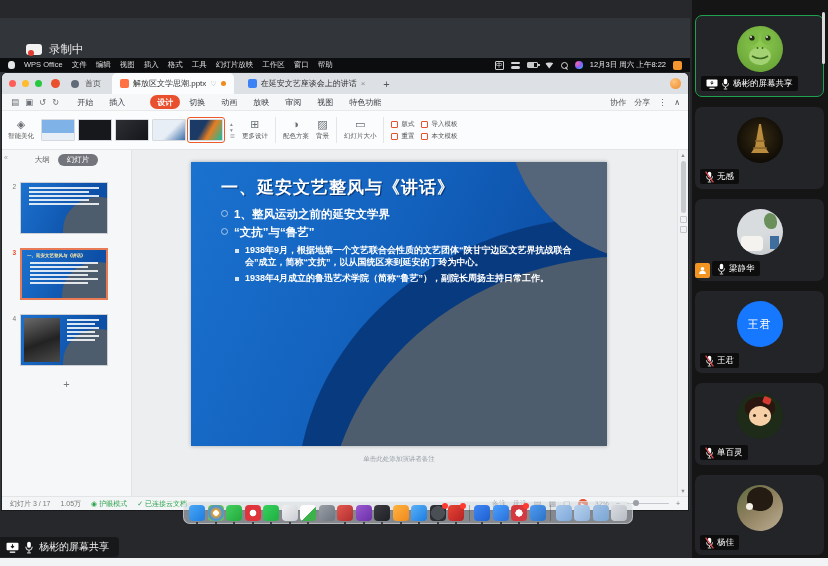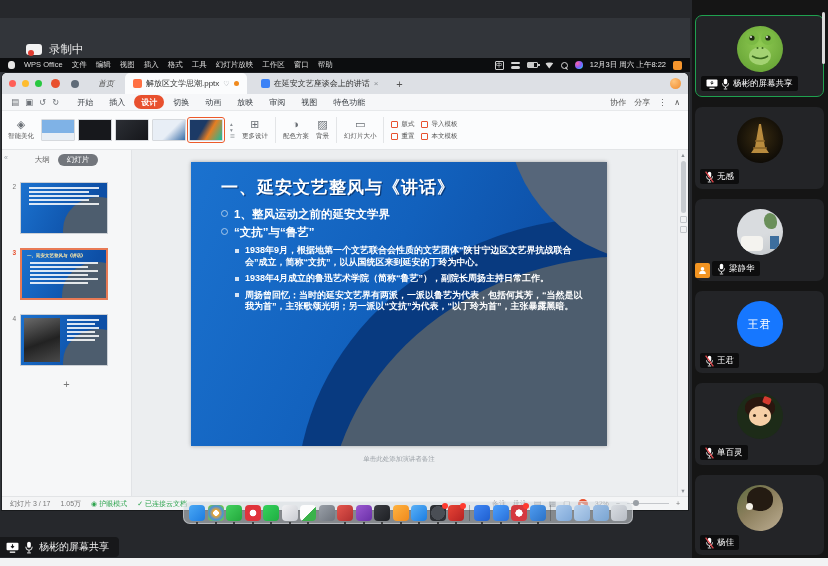--- a/index.html
+++ b/index.html
@@ -30,37 +30,37 @@
   .mi-input{width:9px;height:9px;border:1px solid #cfcfcf;border-radius:1px;font-size:6px;line-height:7px;text-align:center;color:#e8e8e8;}
   .mb-clock{font-size:7.5px;color:#e8e8e8;}
   .mb-badge{width:9px;height:9px;border-radius:2px;background:#f5952d;}
 
   
   .wps{position:absolute;left:2px;top:55px;width:686px;height:437px;background:#fff;border-radius:5px 5px 0 0;box-shadow:0 0 0 1px rgba(0,0,0,.35);}
   .tabbar{position:absolute;left:0;top:0;right:0;height:21px;background:#dde0e5;border-radius:5px 5px 0 0;display:flex;align-items:center;padding:0 7px;gap:6px;font-size:8px;color:#555;}
   .tl{width:7px;height:7px;border-radius:50%;}
   .tl.r{background:#ff5f57}.tl.y{background:#febc2e}.tl.g{background:#28c840}
   .wps-logo{width:9px;height:9px;border-radius:50%;background:#e8502e;margin-left:3px;}
-  .home-tab{display:flex;align-items:center;gap:19px;padding:0 5px;font-style:italic;}
+  .home-tab{display:flex;align-items:center;gap:6px;padding:0 5px;}
   .home-ic{width:8px;height:8px;border-radius:50%;background:#5f6b78;}
   .doc-tab{display:flex;align-items:center;gap:4px;height:21px;padding:0 8px;color:#333;}
   .doc-tab.active{background:#fbfcfd;border-radius:5px 5px 0 0;}
   .ft-ppt{width:9px;height:9px;border-radius:2px;background:#ff7043;}
   .ft-doc{width:9px;height:9px;border-radius:2px;background:#3b82f6;}
   .tab-heart{color:#9aa0a6;font-size:7px;}
   .dot-unsaved{width:5px;height:5px;border-radius:50%;background:#f08a1d;}
   .tab-close{color:#8a8f95;font-size:8px;}
   .newtab{font-size:11px;color:#555;padding:0 4px;}
   .user-avatar{margin-left:auto;width:11px;height:11px;border-radius:50%;background:radial-gradient(circle at 35% 30%,#ffc37a,#ef8b2d);}
 
   .quickrow{position:absolute;left:0;top:21px;right:0;height:17px;background:#f6f7f9;display:flex;align-items:center;padding:0 8px;gap:4px;border-bottom:1px solid #e7e9eb;font-size:8px;color:#444;}
   .qi{color:#6b7076;font-size:8.5px;padding:0 1px;}
   .rib-tabs{display:flex;align-items:center;gap:2px;margin-left:6px;}
   .rib-tabs .rtab{padding:1.5px 7px;border-radius:9px;color:#3a3f45;}
-  .rib-tabs .rtab.active{background:#e8502e;color:#fff;font-weight:bold;}
+  .rib-tabs .rtab.active{background:#e8502e;color:#fff;font-weight:bold;margin-left:16px;}
   .qr-right{margin-left:auto;display:flex;align-items:center;gap:8px;color:#555;}
 
   .ribbonrow{position:absolute;left:0;top:38px;right:0;height:39px;background:#fbfcfd;border-bottom:1px solid #e3e5e7;display:flex;align-items:center;padding:0 6px;gap:7px;font-size:6.5px;color:#555;}
   .rb-item{display:flex;flex-direction:column;align-items:center;gap:2px;}
   .rb-ic{font-size:11px;line-height:11px;color:#6b7076;}
   .gallery{display:flex;align-items:center;gap:3px;}
   .theme{width:34px;height:22px;border:1px solid #d6d9dd;border-radius:1px;}
   .theme.t1{background:linear-gradient(#7fb2e6 65%,#e8eef5 65%);}
   .theme.t2{background:#17181c;}
   .theme.t3{background:linear-gradient(135deg,#2c2f35,#15161a);}
@@ -373,24 +373,20 @@
                   <span class="mk1"></span>
                   <span>“文抗”与“鲁艺”</span>
                 </div>
               <div class="s-b">
                   <span class="mk2"></span>
                   <span class="txt">1938年9月，根据地第一个文艺联合会性质的文艺团体“陕甘宁边区文艺界抗战联合会”成立，简称“文抗”，以从国统区来到延安的丁玲为中心。</span>
                 </div>
               <div class="s-b">
                   <span class="mk2"></span>
                   <span class="txt">1938年4月成立的鲁迅艺术学院（简称“鲁艺”），副院长周扬主持日常工作。</span>
-                </div>
-              <div class="s-b">
-                  <span class="mk2"></span>
-                  <span class="txt">周扬曾回忆：当时的延安文艺界有两派，一派以鲁艺为代表，包括何其芳，“当然是以我为首”，主张歌颂光明；另一派以“文抗”为代表，“以丁玲为首”，主张暴露黑暗。</span>
                 </div>
             </div>
           </div>
           <div class="notes-ph">单击此处添加演讲者备注</div>
           <div class="vscroll">
             <span class="varrow">▲</span>
             <span class="vthumb"></span>
             <span class="vbtn"></span>
             <span class="vbtn"></span>
             <span class="vspace"></span>

